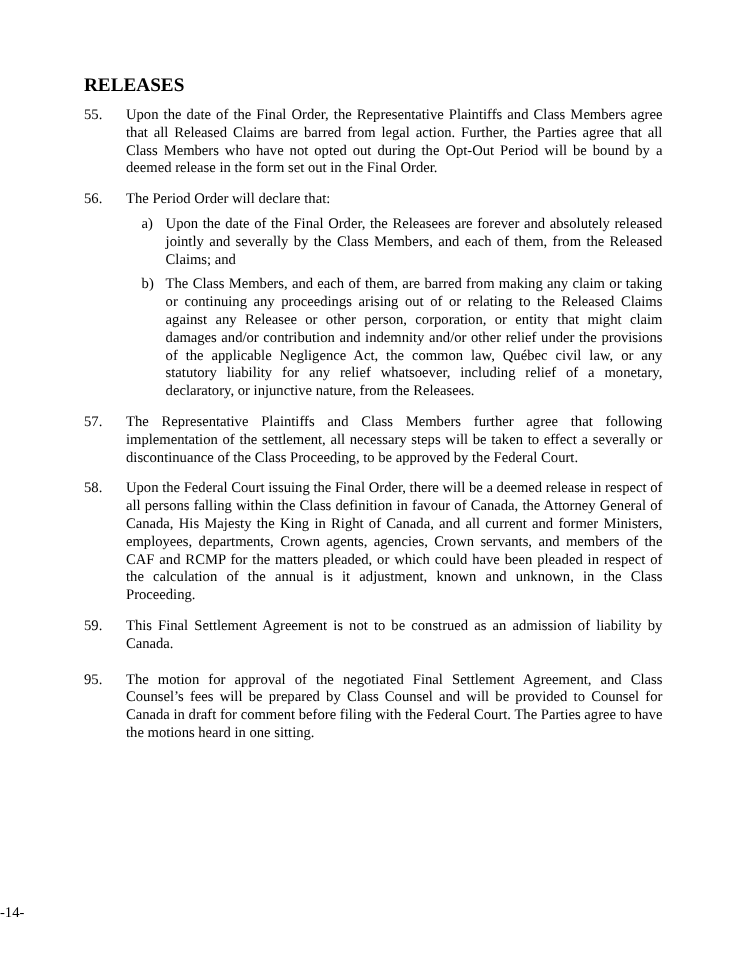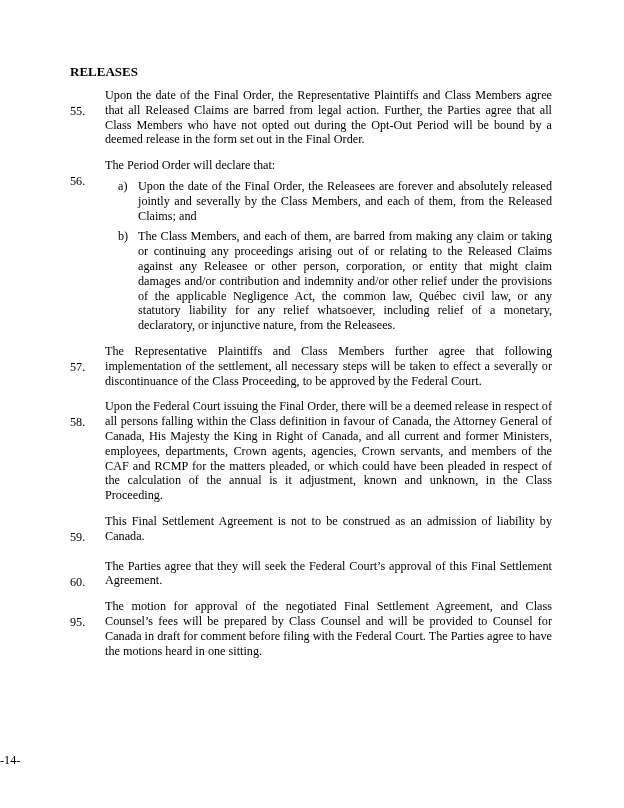--- a/index.html
+++ b/index.html
@@ -22,37 +22,37 @@
     background: #ffffff;
   }
   .content {
     position: absolute;
     top: 64px;
     left: 70px;
     right: 72px;
   }
   .doc-heading {
     font-weight: bold;
-    font-size: 13px;
+    font-size: 16px;
     line-height: 15px;
     margin: 0 0 9px 0;
   }
   .section-spacer {
     height: 4px;
   }
   .para {
     position: relative;
     margin: 0 0 11px 35px;
     text-align: justify;
     line-height: 14.8px;
   }
   .para-number {
     position: absolute;
     left: -35px;
-    top: 16px;
+    top: 0;
   }
   .subitem {
     position: relative;
     margin: 6px 0 6px 33px;
     text-align: justify;
     line-height: 14.8px;
   }
   .subitem:last-child {
     margin-bottom: 0;
   }
@@ -111,24 +111,20 @@
       <div class="para">
         <span class="para-number">59.</span>
         <span class="para-text">This Final Settlement Agreement is not to be construed as an admission of liability by Canada.</span>
       </div>
     </section>
 
     <div class="section-spacer"></div>
 
     <section class="section">
 
-      <div class="para">
-        <span class="para-number">60.</span>
-        <span class="para-text">The Parties agree that they will seek the Federal Court’s approval of this Final Settlement Agreement.</span>
-      </div>
 
       <div class="para">
         <span class="para-number">95.</span>
         <span class="para-text">The motion for approval of the negotiated Final Settlement Agreement, and Class Counsel’s fees will be prepared by Class Counsel and will be provided to Counsel for Canada in draft for comment before filing with the Federal Court. The Parties agree to have the motions heard in one sitting.</span>
       </div>
     </section>
 
   </div>
 
   <div class="footer">-14-</div>

